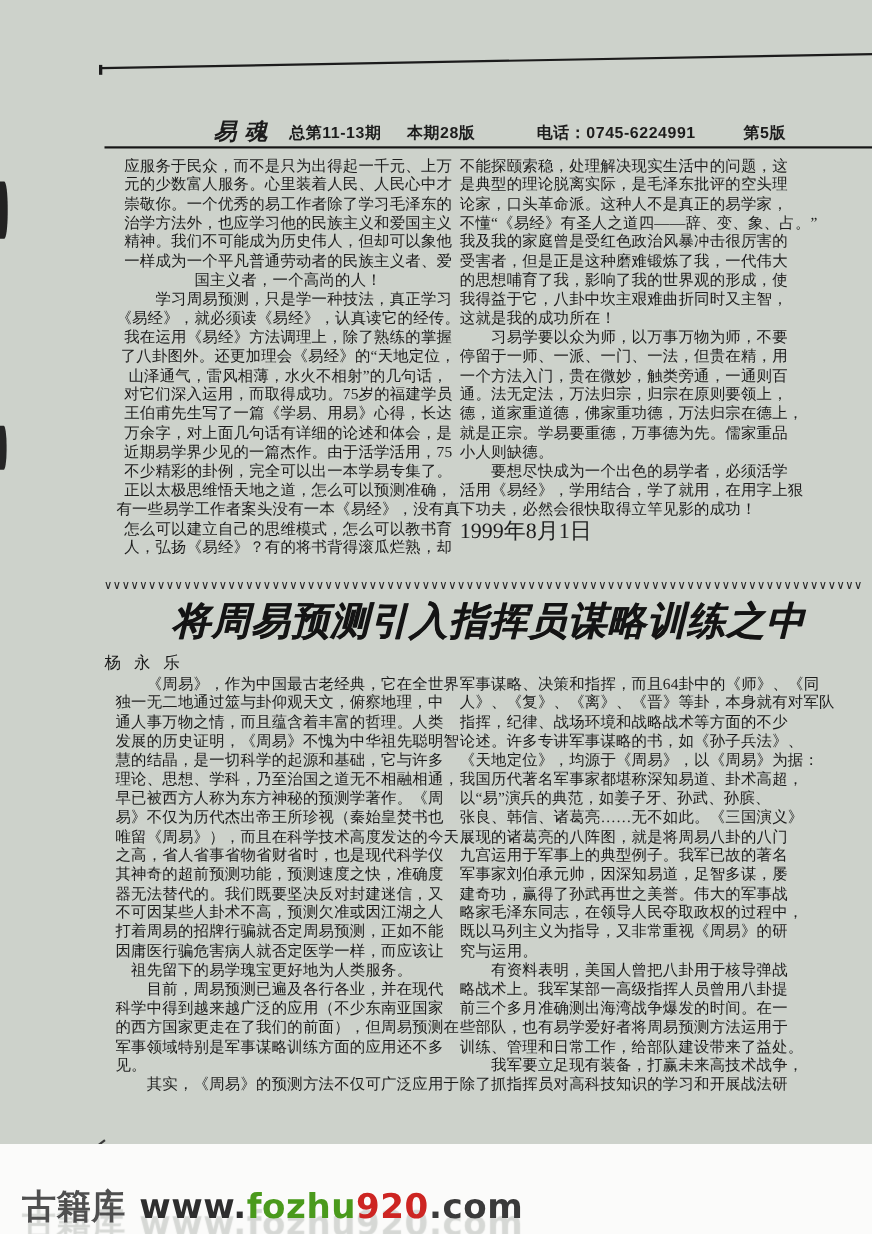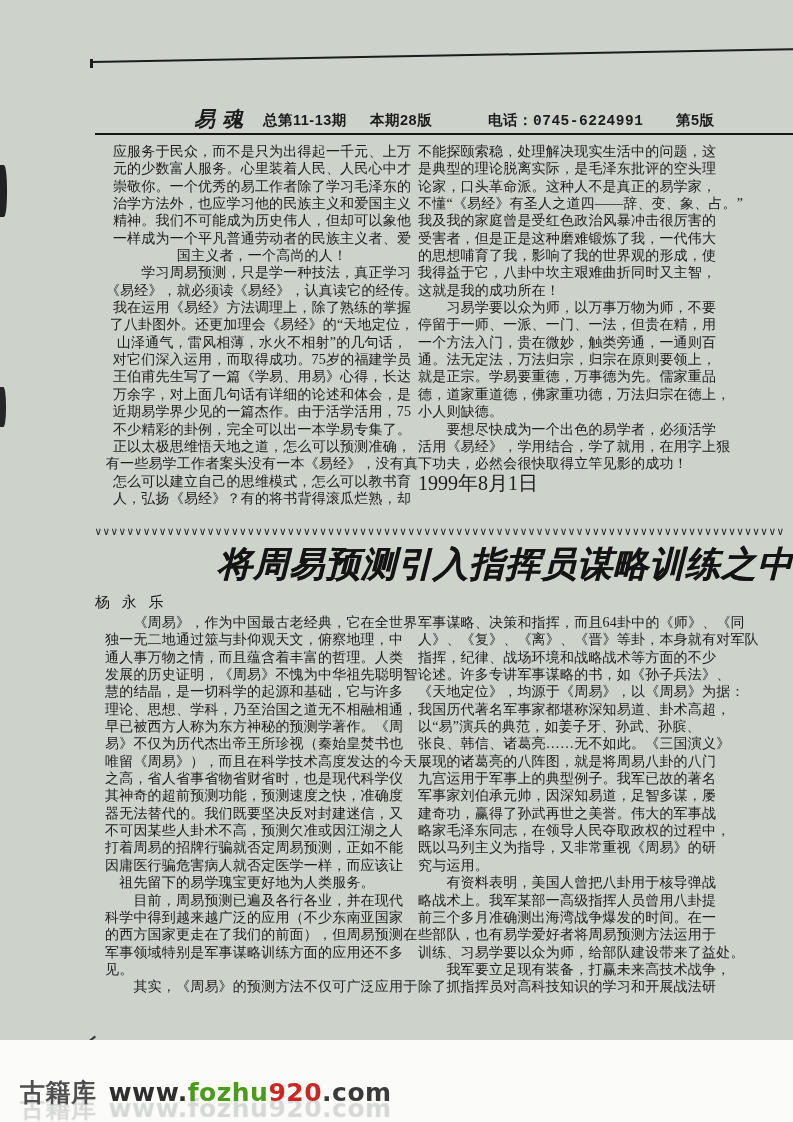--- a/index.html
+++ b/index.html
@@ -8,43 +8,43 @@
     background:#cdd2cb;
     font-family:"Liberation Serif","DejaVu Serif",serif;
     color:#1c1c1c;
   }
   .abs{position:absolute;}
   
   .masthead{left:194px;top:105px;font-size:21px;font-weight:bold;font-style:italic;letter-spacing:7px;}
   .hd-item{top:111px;font-family:"Liberation Sans","DejaVu Sans",sans-serif;font-size:14.5px;font-weight:bold;letter-spacing:0.5px;}
   .hd-issue{left:263px;}
   .hd-edition{left:370px;}
-  .hd-phone{left:488px;font-family:Liberation Mono, monospace;}
+  .hd-phone{left:488px;}
   .hd-pageno{left:676px;}
   .header-rule{left:95px;top:133px;width:698px;height:2.2px;background:#161616;}
   
   .col{position:absolute;}
   .col-a1l{left:105px;top:143px;width:314px;text-align:center;}
   .col-a1r{left:418px;top:143px;width:375px;overflow:hidden;}
   .col-a2l{left:105px;top:614px;width:314px;}
   .col-a2r{left:418px;top:614px;width:375px;overflow:hidden;}
   .tline{white-space:pre;font-size:14px;line-height:17.35px;letter-spacing:0.2px;}
   .dateline{font-size:20px;line-height:17px;margin-top:2px;text-align:left;padding-right:86px;}
   
   .divider{left:95px;top:525px;width:698px;height:16px;overflow:hidden;font-family:"DejaVu Sans Mono",monospace;
            font-size:11px;letter-spacing:1.4px;color:#232323;white-space:nowrap;}
   
-  .a2-title{left:95px;top:542px;width:698px;text-align:right;font-size:35px;line-height:46px;
+  .a2-title{left:95px;top:542px;width:698px;text-align:center;font-size:35px;line-height:46px;
             font-weight:bold;font-style:italic;letter-spacing:1px;color:#141414;
             text-shadow:0.6px 0 0 #141414;}
   .a2-author{left:95px;top:593px;width:698px;font-size:15px;letter-spacing:4px;color:#1a1a1a;}
   
   .bottom-strip{left:0;top:1040px;width:793px;height:82px;background:#fbfbfa;}
   .watermark{left:20px;top:1076px;font-family:"DejaVu Sans","Liberation Sans",sans-serif;
-             font-size:25px;font-weight:bold;letter-spacing:0.5px;white-space:nowrap;
+             font-size:31px;font-weight:bold;letter-spacing:0.5px;white-space:nowrap;
              text-shadow:0 16px 1px rgba(130,135,130,0.30);filter:blur(0.3px);}
   .wm-label{color:#4f4f4f;margin-right:12px;}
   .wm-www{color:#2e2e2e;}
   .wm-green{color:#4a9a1c;}
   .wm-red{color:#cd2522;}
   .wm-tld{color:#3a3a3a;}
   
   .art{position:absolute;background:#1c1c1c;}
   .art-diag{left:92px;top:61px;width:703px;height:1.8px;transform:rotate(-1.05deg);transform-origin:left center;}
   .art-tick{left:90px;top:59px;width:2.5px;height:9px;}
@@ -99,22 +99,22 @@
       <div class="tline">不懂“《易经》有圣人之道四——辞、变、象、占。”</div>
       <div class="tline">我及我的家庭曾是受红色政治风暴冲击很厉害的</div>
       <div class="tline">受害者，但是正是这种磨难锻炼了我，一代伟大</div>
       <div class="tline">的思想哺育了我，影响了我的世界观的形成，使</div>
       <div class="tline">我得益于它，八卦中坎主艰难曲折同时又主智，</div>
       <div class="tline">这就是我的成功所在！</div>
       <div class="tline">　　习易学要以众为师，以万事万物为师，不要</div>
       <div class="tline">停留于一师、一派、一门、一法，但贵在精，用</div>
       <div class="tline">一个方法入门，贵在微妙，触类旁通，一通则百</div>
       <div class="tline">通。法无定法，万法归宗，归宗在原则要领上，</div>
+      <div class="tline">德，道家重道德，佛家重功德，万法归宗在德上，</div>
       <div class="tline">就是正宗。学易要重德，万事德为先。儒家重品</div>
-      <div class="tline">德，道家重道德，佛家重功德，万法归宗在德上，</div>
       <div class="tline">小人则缺德。</div>
       <div class="tline">　　要想尽快成为一个出色的易学者，必须活学</div>
       <div class="tline">活用《易经》，学用结合，学了就用，在用字上狠</div>
       <div class="tline">下功夫，必然会很快取得立竿见影的成功！</div>
     </div>
   <div class="dateline">1999年8月1日</div>
 </div>
 
 <div class="abs divider">∨∨∨∨∨∨∨∨∨∨∨∨∨∨∨∨∨∨∨∨∨∨∨∨∨∨∨∨∨∨∨∨∨∨∨∨∨∨∨∨∨∨∨∨∨∨∨∨∨∨∨∨∨∨∨∨∨∨∨∨∨∨∨∨∨∨∨∨∨∨∨∨∨∨∨∨∨∨∨∨∨∨∨∨∨∨</div>
 
@@ -157,21 +157,21 @@
     <div class="tline">九宫运用于军事上的典型例子。我军已故的著名</div>
     <div class="tline">军事家刘伯承元帅，因深知易道，足智多谋，屡</div>
     <div class="tline">建奇功，赢得了孙武再世之美誉。伟大的军事战</div>
     <div class="tline">略家毛泽东同志，在领导人民夺取政权的过程中，</div>
     <div class="tline">既以马列主义为指导，又非常重视《周易》的研</div>
     <div class="tline">究与运用。</div>
     <div class="tline">　　有资料表明，美国人曾把八卦用于核导弹战</div>
     <div class="tline">略战术上。我军某部一高级指挥人员曾用八卦提</div>
     <div class="tline">前三个多月准确测出海湾战争爆发的时间。在一</div>
     <div class="tline">些部队，也有易学爱好者将周易预测方法运用于</div>
-    <div class="tline">训练、习易学要以众为师，给部队建设带来了益处。</div>
+    <div class="tline">训练、管理和日常工作，给部队建设带来了益处。</div>
     <div class="tline">　　我军要立足现有装备，打赢未来高技术战争，</div>
     <div class="tline">除了抓指挥员对高科技知识的学习和开展战法研</div>
   </div>
 
 <div class="abs bottom-strip">
   <div class="abs watermark" style="top:36px;left:20px;">
     <span class="wm-label">古籍库</span><span class="wm-www">www.</span><span class="wm-green">fozhu</span><span class="wm-red">920</span><span class="wm-tld">.com</span>
   </div>
 </div>
 

